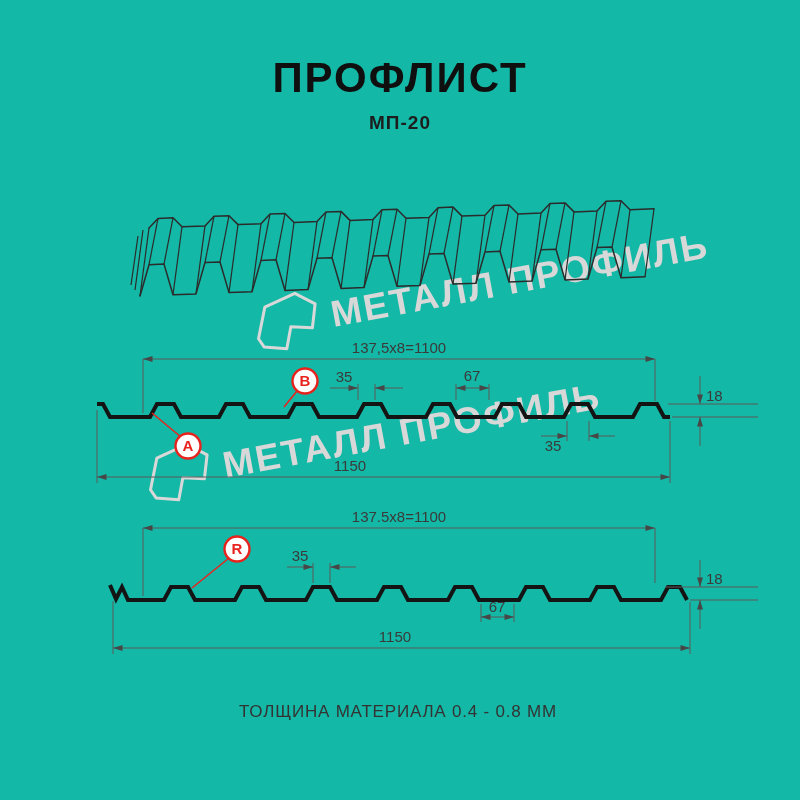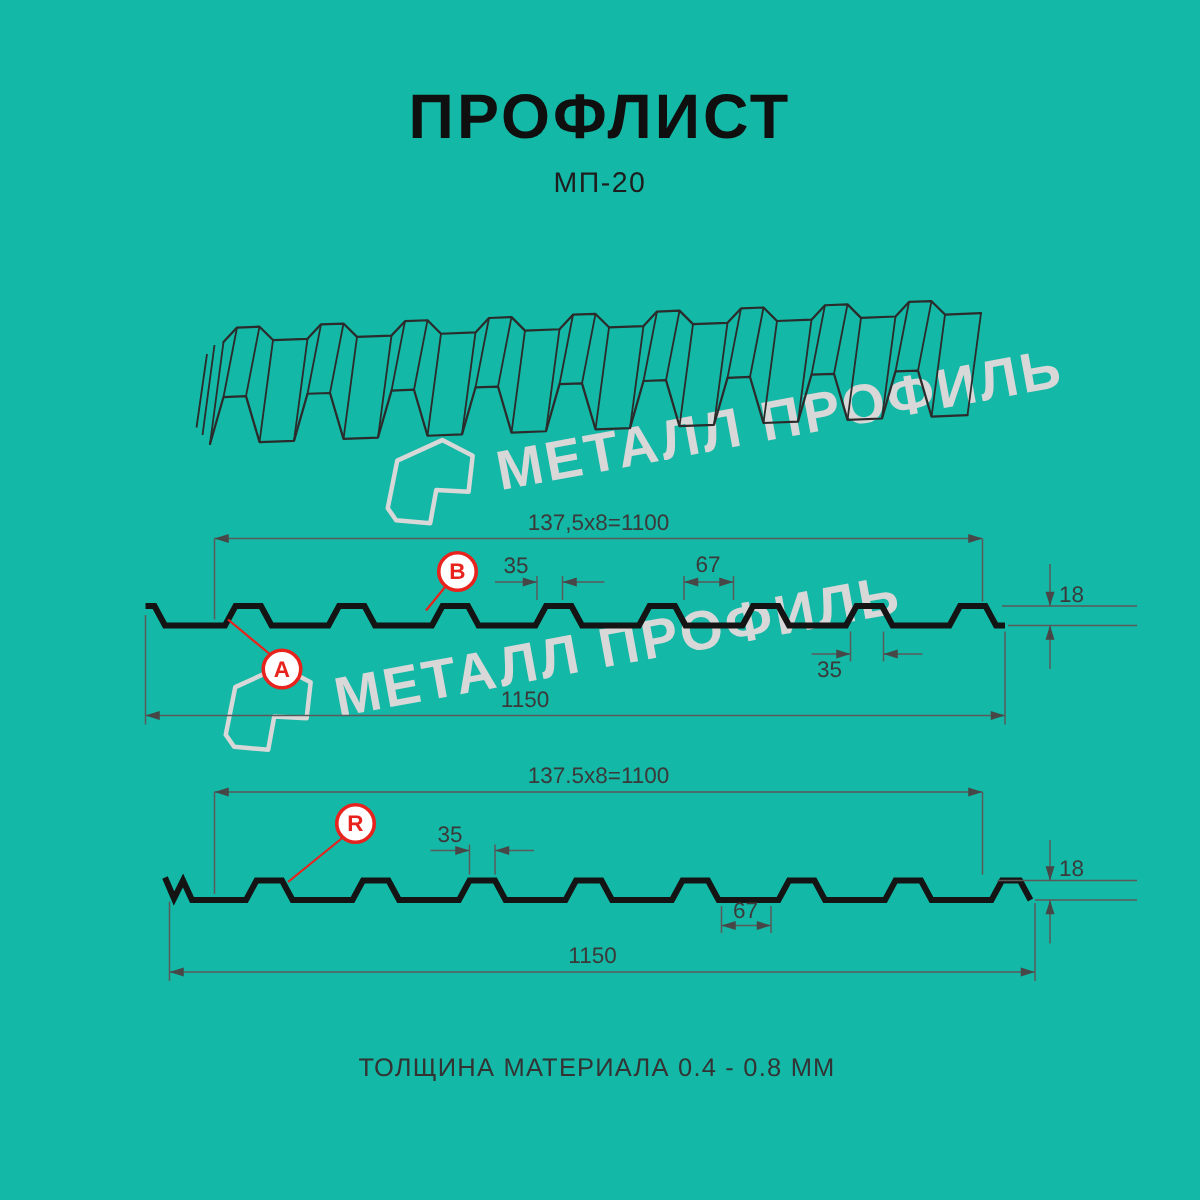--- a/index.html
+++ b/index.html
@@ -1,21 +1,21 @@
 <!DOCTYPE html>
 <html><head>
 <meta charset="utf-8">
 <style>
   html,body{margin:0;padding:0;background:#fff;}
   .page{position:relative;width:800px;height:800px;background:#14b8a6;overflow:hidden;
         font-family:"Liberation Sans",sans-serif;}
   .title{position:absolute;top:54px;left:0;width:800px;text-align:center;margin:0;
          font-size:42px;font-weight:bold;letter-spacing:2px;color:#0f0f0f;}
   .subtitle{position:absolute;top:112px;left:0;width:800px;text-align:center;
-         font-size:19px;font-weight:normal;letter-spacing:1px;color:#1d1d1d;}
+         font-size:19px;font-weight:bold;letter-spacing:1px;color:#1d1d1d;}
   .footer{position:absolute;top:702px;left:0;width:796px;text-align:center;
          font-size:17px;letter-spacing:0.8px;color:#333;}
   svg{position:absolute;left:0;top:0;}
   .sheet{fill:none;stroke:#2b2b2b;stroke-width:1.5;stroke-linejoin:round;stroke-linecap:round;}
   .sheetthin{stroke:#2b2b2b;stroke-width:1.2;}
   .prof{fill:none;stroke:#141414;stroke-width:4;stroke-linejoin:miter;}
   .dim{stroke:#5a5a5a;stroke-width:1;fill:none;}
   .arr{fill:#474747;stroke:none;}
   .dimtxt{font-family:"Liberation Sans",sans-serif;font-size:15px;fill:#3a3a3a;}
   .redc{stroke:#e8231d;stroke-width:2.4;fill:#ffffff;}

